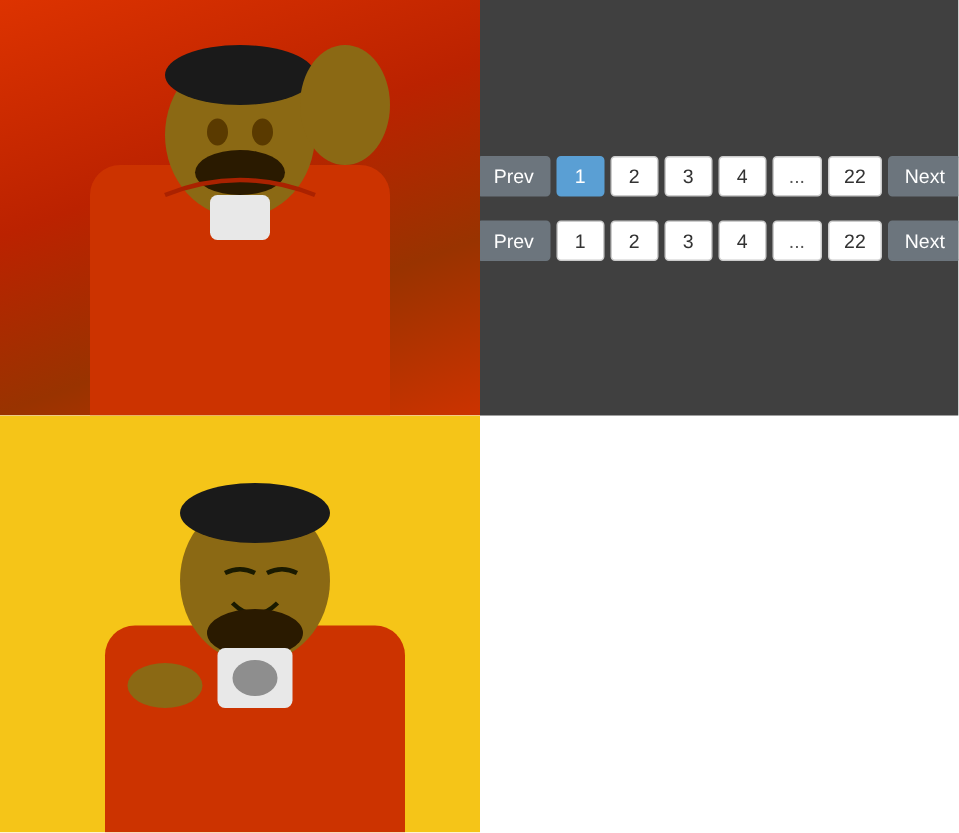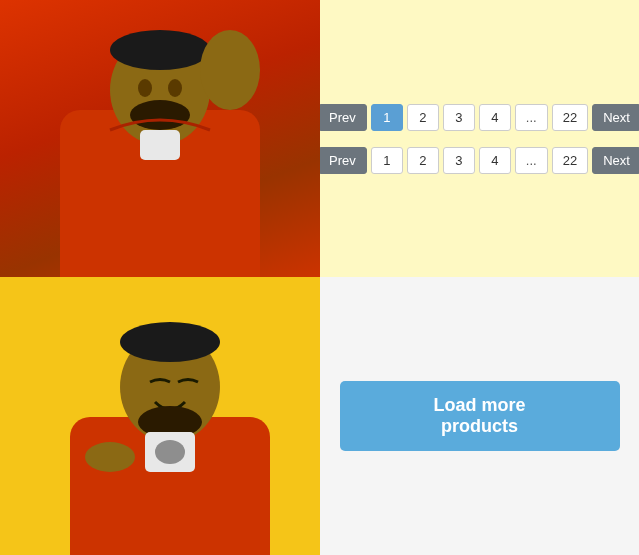--- a/index.html
+++ b/index.html
@@ -24,21 +24,21 @@
       overflow: hidden;
     }
 
     
     .cell-top-left {
       background: #c0392b;
     }
 
     
     .cell-top-right {
-      background: #fef9c3;
+      background: #404040;
       display: flex;
       flex-direction: column;
       align-items: center;
       justify-content: center;
       gap: 16px;
     }
 
     
     .cell-bottom-left {
       background: #f5c518;
@@ -192,17 +192,14 @@
 
         <ellipse cx="110" cy="180" rx="25" ry="15" fill="#8B6914"></ellipse>
 
         <rect x="145" y="155" width="50" height="40" fill="#e8e8e8" rx="5"></rect>
 
         <ellipse cx="170" cy="175" rx="15" ry="12" fill="#333" opacity="0.5"></ellipse>
       </svg>
     </div>
   </div>
 
-  <div class="cell cell-bottom-right">
-    <button class="load-more-btn">Load more products</button>
-  </div>
 
 </div>
 
 </body></html>

